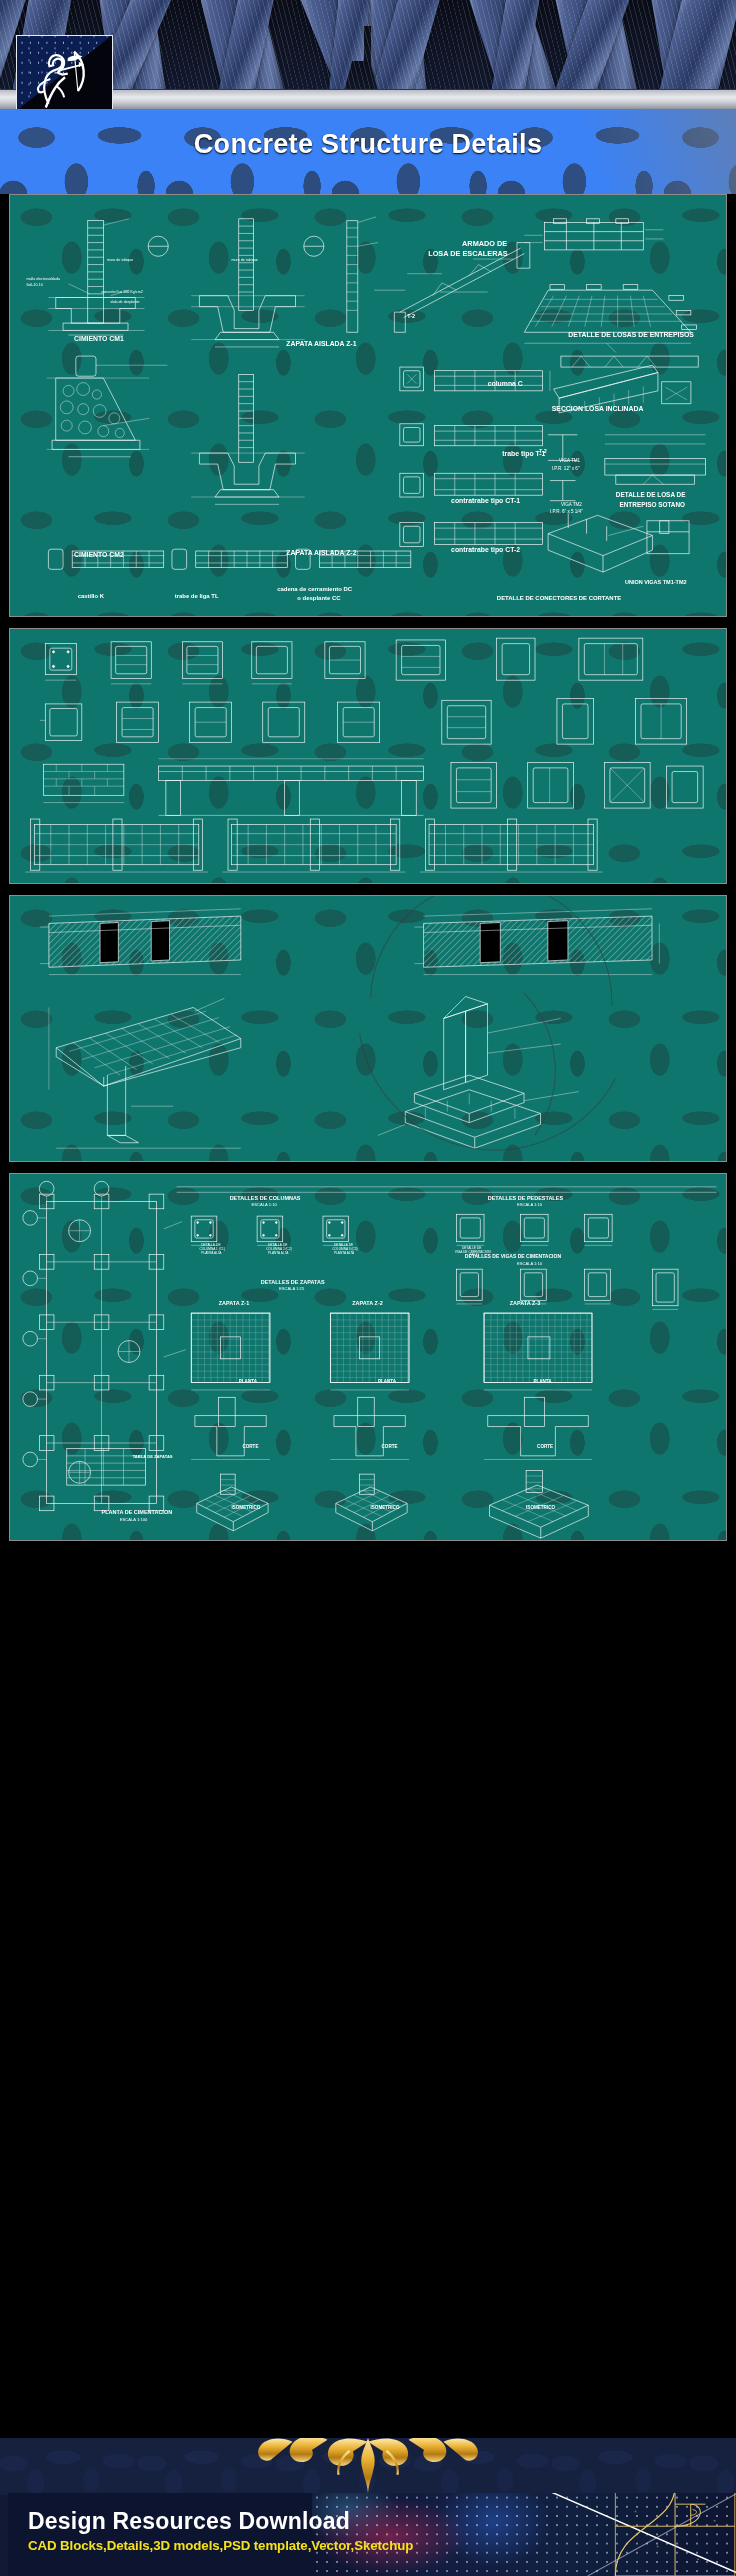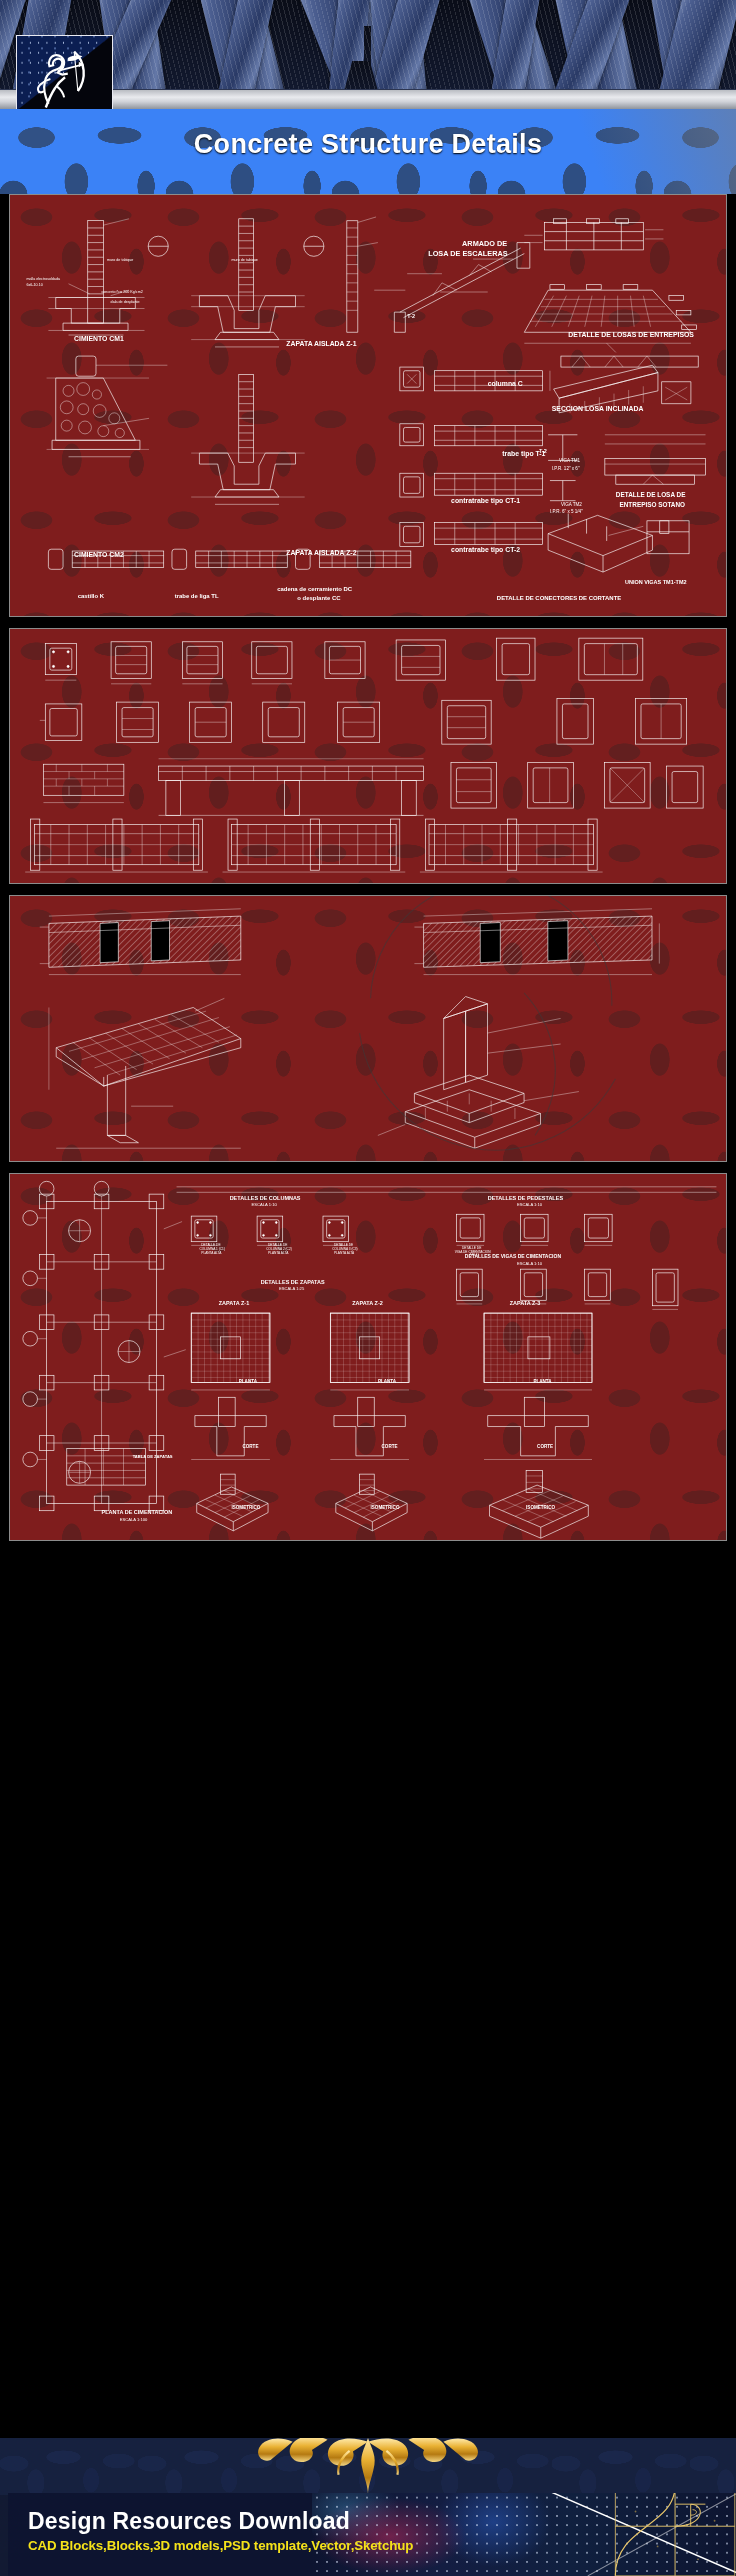--- a/index.html
+++ b/index.html
@@ -76,21 +76,21 @@
   }
   .page-title{
     position:absolute; left:0; right:0; top:20px; text-align:center;
     font-size:27px; font-weight:bold; letter-spacing:0.3px; color:#ffffff;
     text-shadow:0 0.9px 1.8px #000;
   }
 
   
   .cad-panel{
     position:relative; margin:0 9.2px 11px 9.2px;
-    background:#7f1d1d; border:0.9px solid #8c8c8c; overflow:hidden;
+    background:#0f766e; border:0.9px solid #8c8c8c; overflow:hidden;
   }
   .cad-damask{
     position:absolute; inset:0; opacity:.30;
     background-image:
       radial-gradient(ellipse 28px 15.6px at 18% 22%, #262626 0 55%, transparent 58%),
       radial-gradient(ellipse 17.5px 28.5px at 42% 62%, #212121 0 55%, transparent 58%),
       radial-gradient(ellipse 33px 12px at 70% 20%, #232323 0 55%, transparent 58%),
       radial-gradient(ellipse 13px 23px at 86% 66%, #1d1d1d 0 55%, transparent 58%);
     background-size:147px 101px;
   }
@@ -1133,16 +1133,16 @@
         </g>
         <g fill="#d9b14f" opacity=".55">
           <circle cx="352" cy="20" r="1"></circle>
             <circle cx="376" cy="58" r="1"></circle>
           <circle cx="438" cy="30" r="1"></circle>
             <circle cx="420" cy="72" r="1"></circle>
         </g>
       </svg>
     </div>
     <div class="foot-title">Design Resources Download</div>
-    <div class="foot-sub">CAD Blocks,Blocks,3D models,PSD template,Vector,Sketchup</div>
+    <div class="foot-sub">CAD Blocks,Details,3D models,PSD template,Vector,Sketchup</div>
   </div>
 </div>
 
 
 </body></html>

